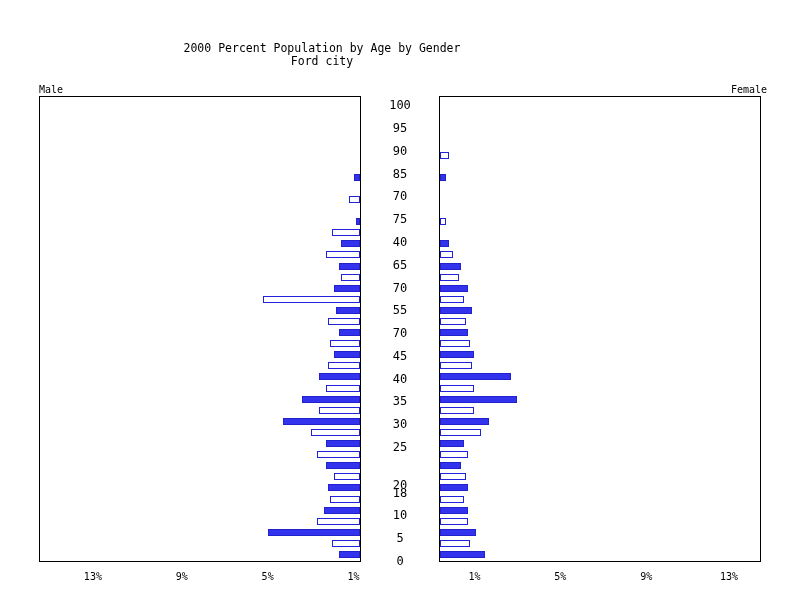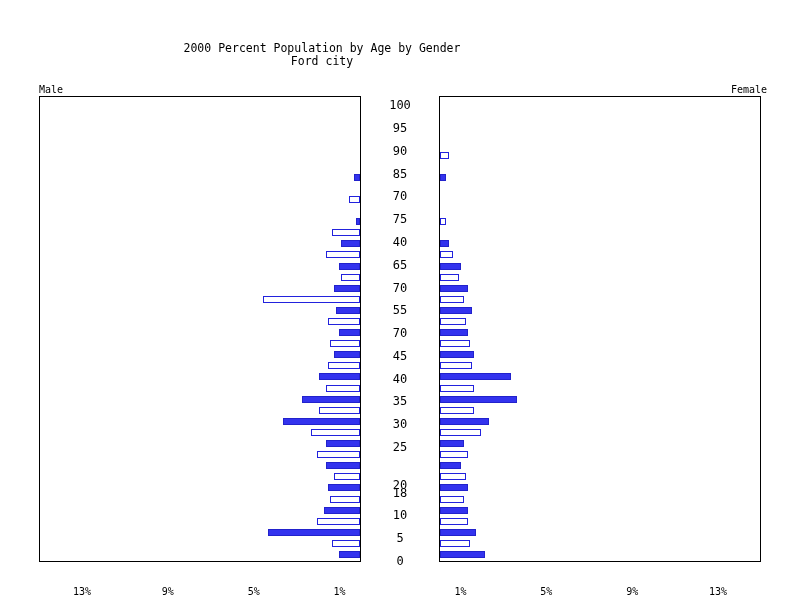--- a/index.html
+++ b/index.html
@@ -62,23 +62,22 @@
     width:78px;
     text-align:center;
     font-size:12px;
     line-height:10px;
   }
 
   .xtick{
     position:absolute;
     font-size:10px;
     top:571px;
-    text-align:center;
+    text-align:right;
     width:40px;
-    margin-top:15px;
   }
 </style>
 </head>
 <body>
 
 <div class="title"><span>2000 Percent Population by Age by Gender</span>
 <span>Ford city</span></div>
 
 <div class="side-label" id="male-label">Male</div>
 <div class="side-label" id="female-label">Female</div>

